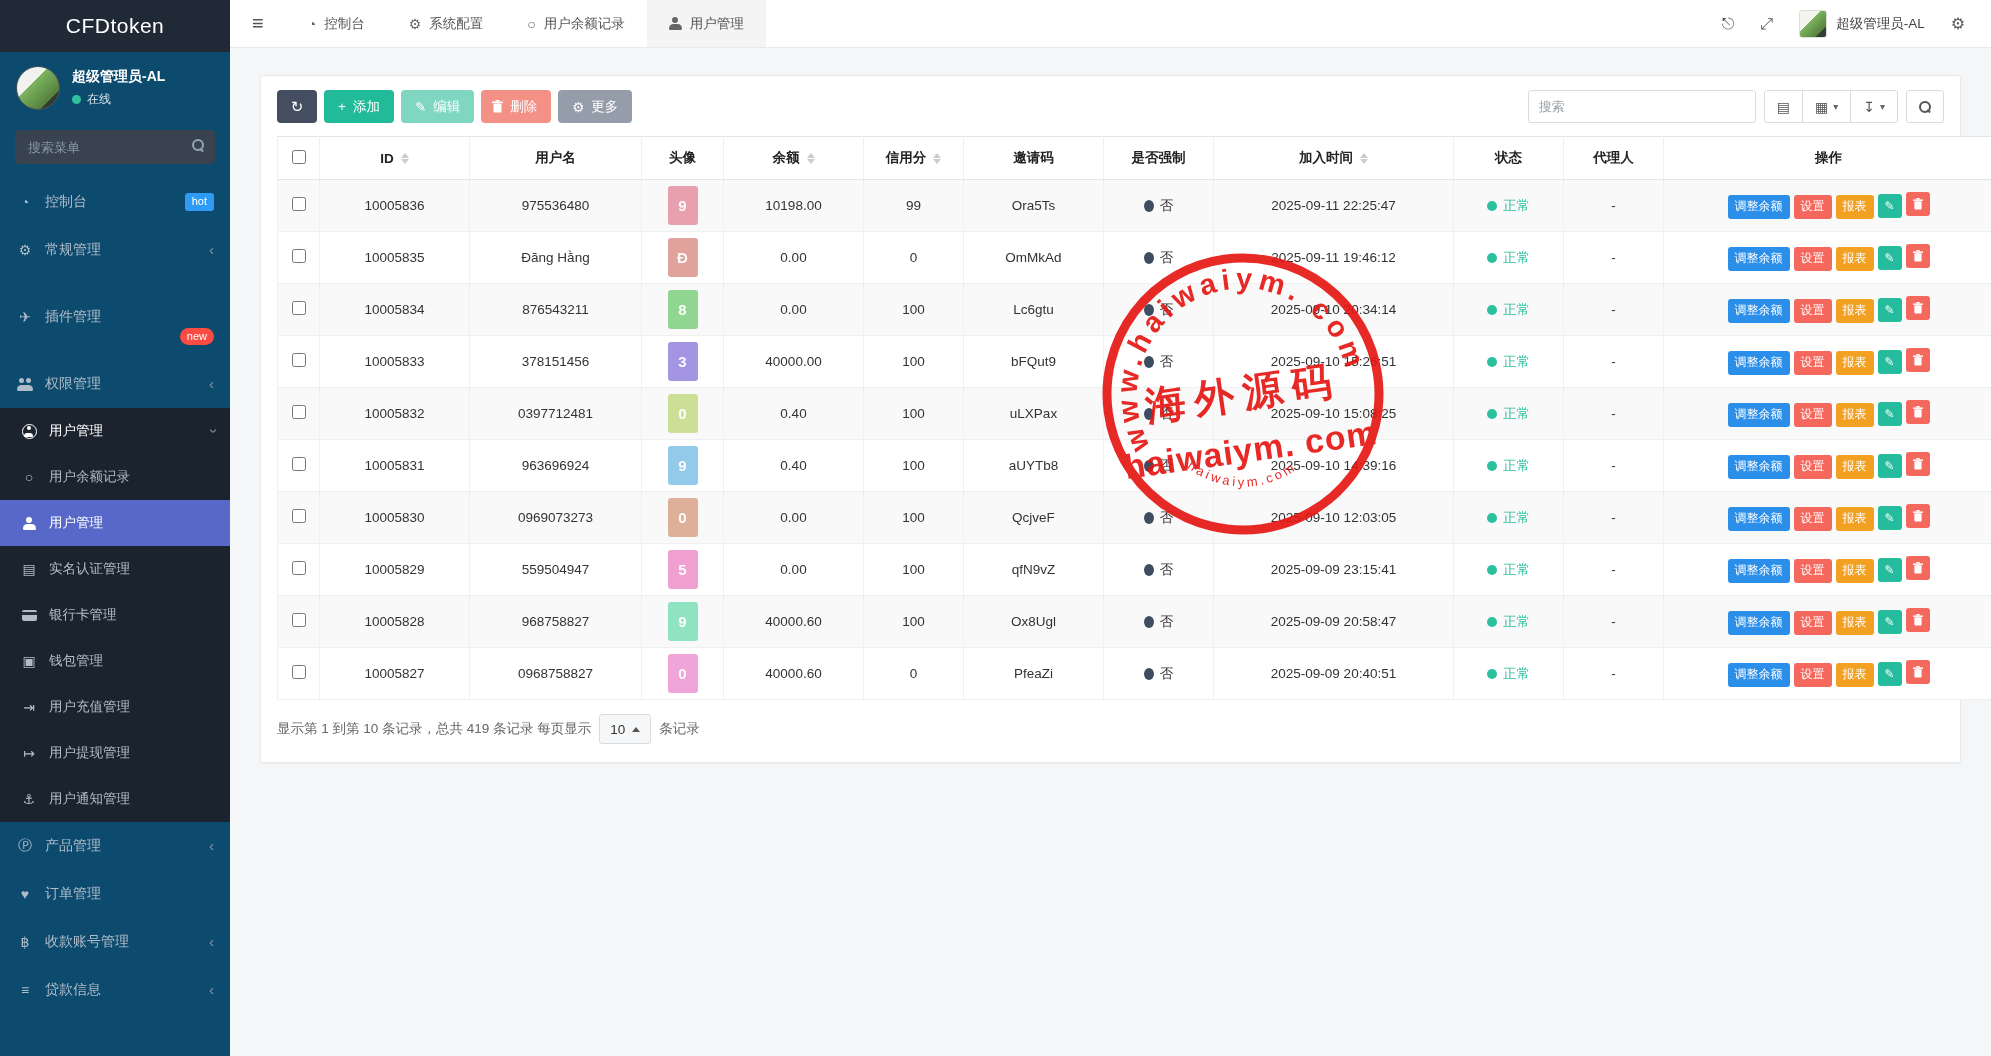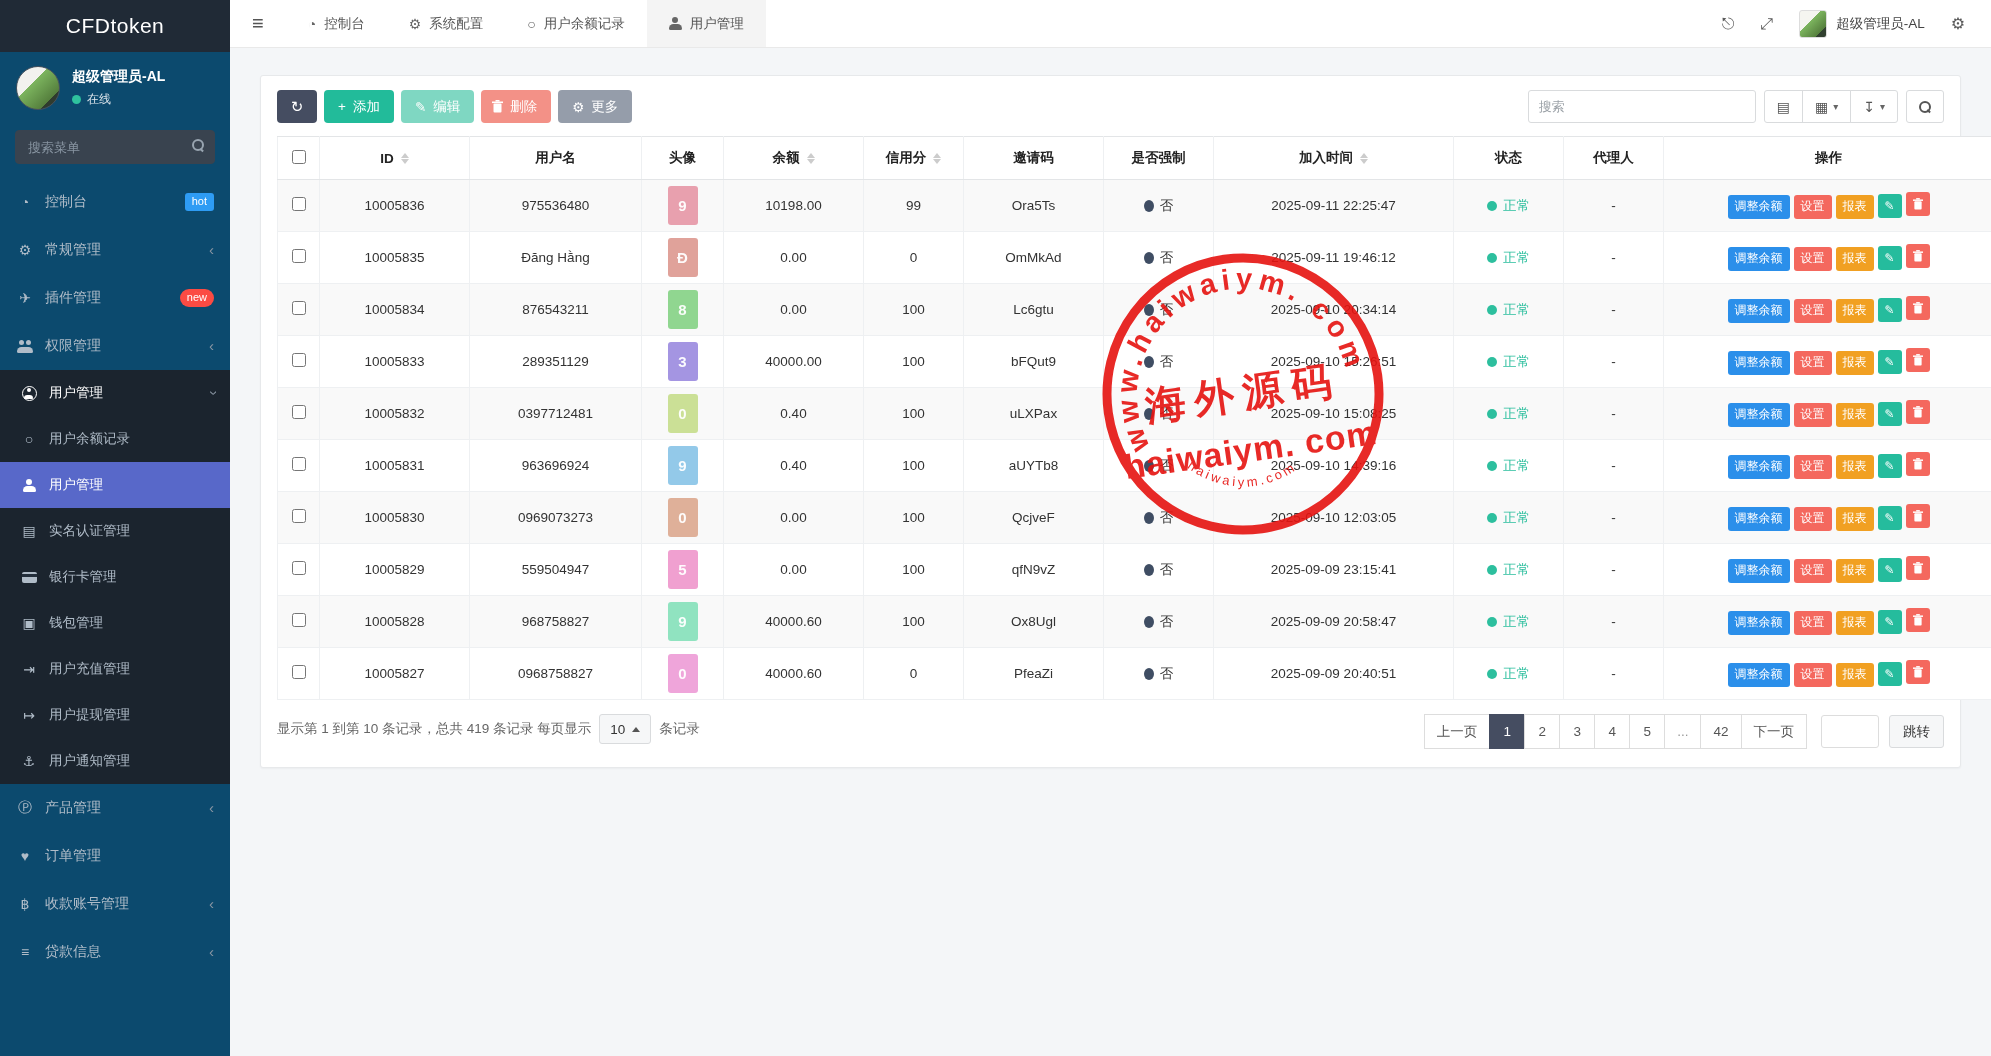--- a/index.html
+++ b/index.html
@@ -20,21 +20,21 @@
   .menu-search .i-mag{position:absolute;right:11px;top:9px;color:#98a4b0;}
   ul.menu{list-style:none;}
   .menu-item{display:flex;align-items:center;gap:11px;padding:15px 16px;color:#b0bcc8;cursor:pointer;position:relative;font-size:14px;}
   .menu-item .lbl{flex:1;}
   .menu-item.open-parent{color:#fff;}
   .submenu-wrap{background:#1b242e;}
   .submenu-wrap .menu-item{padding:14px 16px 14px 20px;font-size:13.5px;}
   .menu-item.active{background:#5868c9;color:#fff;}
   .badge{font-size:11px;color:#fff;padding:2px 7px;line-height:1.2;}
   .badge.square{background:#2e9cf4;border-radius:3px;}
-  .badge.pill{background:#fb4b43;border-radius:9px;}
+  .badge.pill{background:#fb4b43;border-radius:9px;margin-top:39px;}
   .chev{color:#8a96a3;font-size:15px;line-height:10px;}
   .chev.down{display:inline-block;transform:rotate(-90deg);}
   
   .mi{width:18px;display:inline-flex;justify-content:center;align-items:center;font-size:14px;flex:0 0 auto;}
   .i-person{position:relative;width:13px;height:13px;display:inline-block;}
   .i-person::before{content:"";position:absolute;top:0;left:3.5px;width:6px;height:6px;border-radius:50%;background:currentColor;}
   .i-person::after{content:"";position:absolute;bottom:0;left:0;width:13px;height:6px;border-radius:6px 6px 2px 2px;background:currentColor;}
   .i-people{position:relative;width:17px;height:13px;display:inline-block;}
   .i-people::before{content:"";position:absolute;top:0;left:2px;width:5.5px;height:5.5px;border-radius:50%;background:currentColor;box-shadow:7px 0 0 currentColor;}
   .i-people::after{content:"";position:absolute;bottom:0;left:0;width:16px;height:6px;border-radius:6px 6px 2px 2px;background:currentColor;}
@@ -99,21 +99,21 @@
   .stat .dot{background:#2dbf9e;width:10px;height:10px;}
   .abtn{display:inline-flex;align-items:center;justify-content:center;border:none;border-radius:3px;color:#fff;font-size:12px;height:24px;padding:0 7px;margin:0 2px;cursor:pointer;font-family:inherit;}
   .abtn.adjust{background:#2b8fea;}
   .abtn.settings{background:#f4685e;}
   .abtn.report{background:#f1a022;}
   .abtn.edit{background:#25bc9d;width:24px;padding:0;}
   .abtn.del{background:#f4685e;width:24px;padding:0;}
   .grid input[type=checkbox]{width:14px;height:14px;cursor:pointer;}
 
   
-  .tfoot{display:flex;align-items:flex-start;margin-top:14px;color:#555;}
+  .tfoot{display:flex;align-items:flex-end;margin-top:14px;color:#555;}
   .pg-info{display:flex;align-items:center;gap:8px;font-size:13.5px;color:#666;}
   .psize{display:inline-flex;align-items:center;gap:7px;border:1px solid #d9dbdd;background:#f6f7f8;border-radius:3px;height:30px;padding:0 10px;cursor:pointer;color:#333;}
   .psize .caret-up{width:0;height:0;border-left:4px solid transparent;border-right:4px solid transparent;border-bottom:5px solid #555;}
   .pager{margin-left:auto;display:flex;align-items:center;}
   .pager ul{display:flex;list-style:none;}
   .pager li a{display:inline-flex;align-items:center;justify-content:center;min-width:36px;height:35px;padding:0 12px;border:1px solid #ddd;background:#fff;color:#555;text-decoration:none;margin-left:-1px;font-size:13.5px;cursor:pointer;}
   .pager li.active a{background:#454d61;border-color:#454d61;color:#fff;}
   .pager li.dots a{color:#999;cursor:default;}
   .jump-input{width:58px;height:33px;border:1px solid #ddd;border-radius:3px;margin-left:14px;outline:none;padding:0 8px;font-family:inherit;}
   .btn-jump{height:33px;padding:0 13px;border:1px solid #d9dbdd;background:#f6f7f8;border-radius:3px;color:#333;font-size:13.5px;margin-left:10px;cursor:pointer;font-family:inherit;}
@@ -386,21 +386,21 @@
                 <svg width="10" height="12" viewBox="0 0 11 13">
                   <rect x="1.5" y="3.5" width="8" height="9" rx="1" fill="#fff"></rect>
                   <rect x="0" y="1.5" width="11" height="1.6" fill="#fff"></rect>
                   <rect x="3.5" y="0" width="4" height="1.6" fill="#fff"></rect>
                 </svg>
               </button></td>
           </tr>
           <tr>
             <td><input type="checkbox" style=""></td>
             <td>10005833</td>
-            <td>289351129</td>
+            <td>378151456</td>
             <td><span class="av" style="background:#a495e2">3</span></td>
             <td>40000.00</td>
             <td>100</td>
             <td>bFQut9</td>
             <td><span class="forced"><span class="fdot"></span>否</span></td>
             <td>2025-09-10 15:26:51</td>
             <td><span class="stat"><span class="dot"></span>正常</span></td>
             <td>-</td>
             <td><button class="abtn adjust">调整余额</button><button class="abtn settings">设置</button><button class="abtn report">报表</button><button class="abtn edit">✎</button><button class="abtn del">
                 <svg width="10" height="12" viewBox="0 0 11 13">
@@ -534,35 +534,20 @@
     </table>
 
     <div class="tfoot">
       <div class="pg-info">
         <span>显示第 1 到第 10 条记录，总共 419 条记录 每页显示</span>
         <span class="psize">
             <span>10</span>
             <span class="caret-up"></span>
           </span>
         <span>条记录</span>
-      </div>
-      <div class="pager">
-        <ul id="pager-list">
-            <li><a>上一页</a></li>
-            <li class="active"><a>1</a></li>
-            <li class=""><a>2</a></li>
-            <li class=""><a>3</a></li>
-            <li class=""><a>4</a></li>
-            <li class=""><a>5</a></li>
-            <li class="dots"><a>...</a></li>
-            <li class=""><a>42</a></li>
-            <li><a>下一页</a></li>
-          </ul>
-        <input class="jump-input" type="text" style="">
-        <button class="btn-jump">跳转</button>
       </div>
     </div>
   </div>
 </main>
 
 <svg class="stamp" viewBox="0 0 300 300">
   <defs>
     <path id="arcTop" d="M 52,191 A 106,106 0 1 1 248,191"></path>
     <path id="arcBottom" d="M 79,209 A 92,92 0 0 0 221,209"></path>
   </defs>

